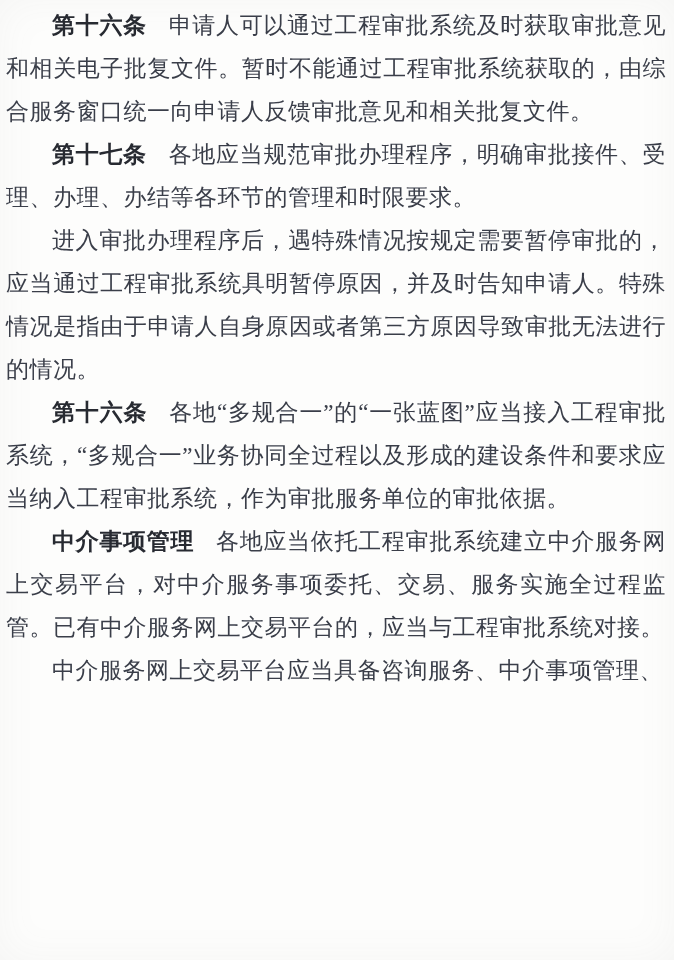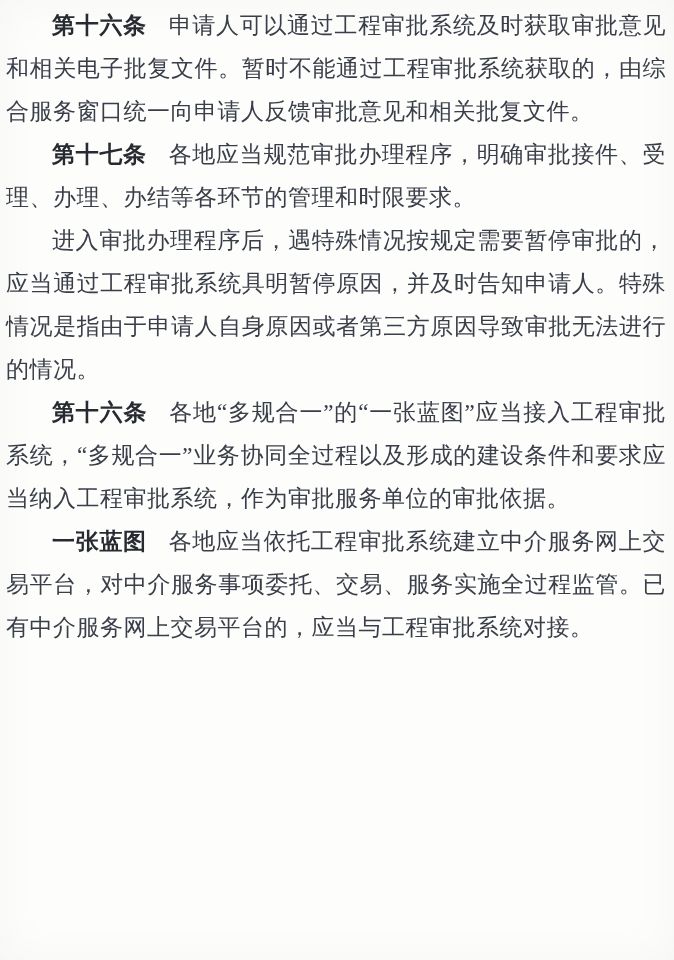--- a/index.html
+++ b/index.html
@@ -48,16 +48,17 @@
   <p class="para"><span class="art">第十六条</span><span>申请人可以通过工程审批系统及时获取审批意见和相关电子批复文件。暂时不能通过工程审批系统获取的，由综合服务窗口统一向申请人反馈审批意见和相关批复文件。</span></p>
 
   <p class="para"><span class="art">第十七条</span><span>各地应当规范审批办理程序，明确审批接件、受理、办理、办结等各环节的管理和时限要求。</span></p>
 
   <p class="para"><span>进入审批办理程序后，遇特殊情况按规定需要暂停审批的，应当通过工程审批系统具明暂停原因，并及时告知申请人。特殊情况是指由于申请人自身原因或者第三方原因导致审批无法进行的情况。</span></p>
 
   <p class="para"><span class="art">第十六条</span><span>各地“多规合一”的“一张蓝图”应当接入工程审批系统，“多规合一”业务协同全过程以及形成的建设条件和要求应当纳入工程审批系统，作为审批服务单位的审批依据。</span></p>
 
 
 
-  <p class="para"><span class="art">一张蓝图</span><span>各地应当依托工程审批系统建立中介服务网上交易平台，对中介服务事项委托、交易、服务实施全过程监管。已有中介服务网上交易平台的，应当与工程审批系统对接。</span></p>
+  <p class="para"><span class="art">中介事项管理</span><span>各地应当依托工程审批系统建立中介服务网上交易平台，对中介服务事项委托、交易、服务实施全过程监管。已有中介服务网上交易平台的，应当与工程审批系统对接。</span></p>
 
+  <p class="para"><span>中介服务网上交易平台应当具备咨询服务、中介事项管理、</span></p>
 
 </div>
 
 </body></html>

